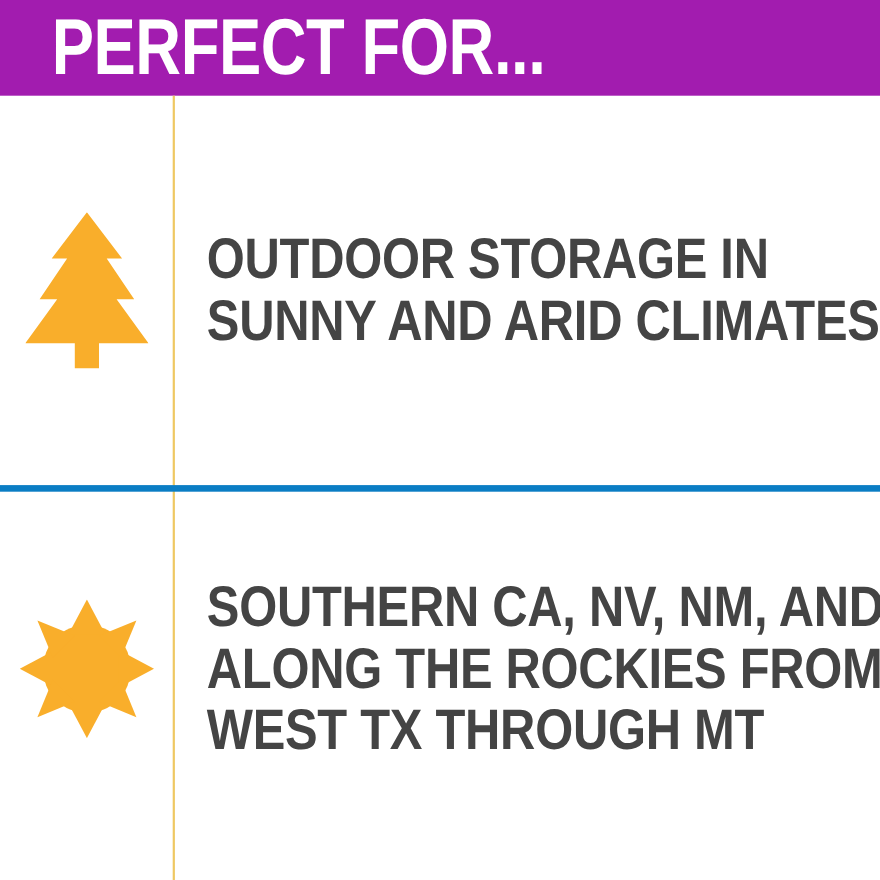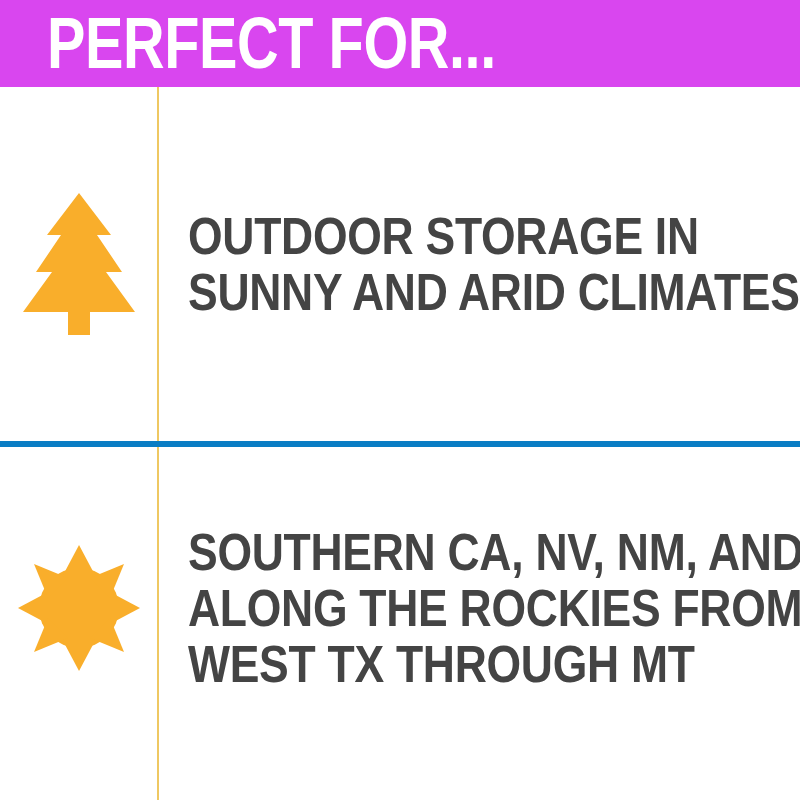--- a/index.html
+++ b/index.html
@@ -23,21 +23,21 @@
     overflow: hidden;
   }
 
   
   .header-banner {
     position: absolute;
     left: 0;
     top: 0;
     width: 800px;
     height: 87px;
-    background: #d946ef;
+    background: #a21caf;
     box-sizing: border-box;
   }
   .header-title {
     position: absolute;
     left: 47px;
     top: 6px;
     color: #ffffff;
     font-family: "Liberation Sans Narrow", "Liberation Sans", sans-serif;
     font-weight: bold;
     font-size: 72px;

